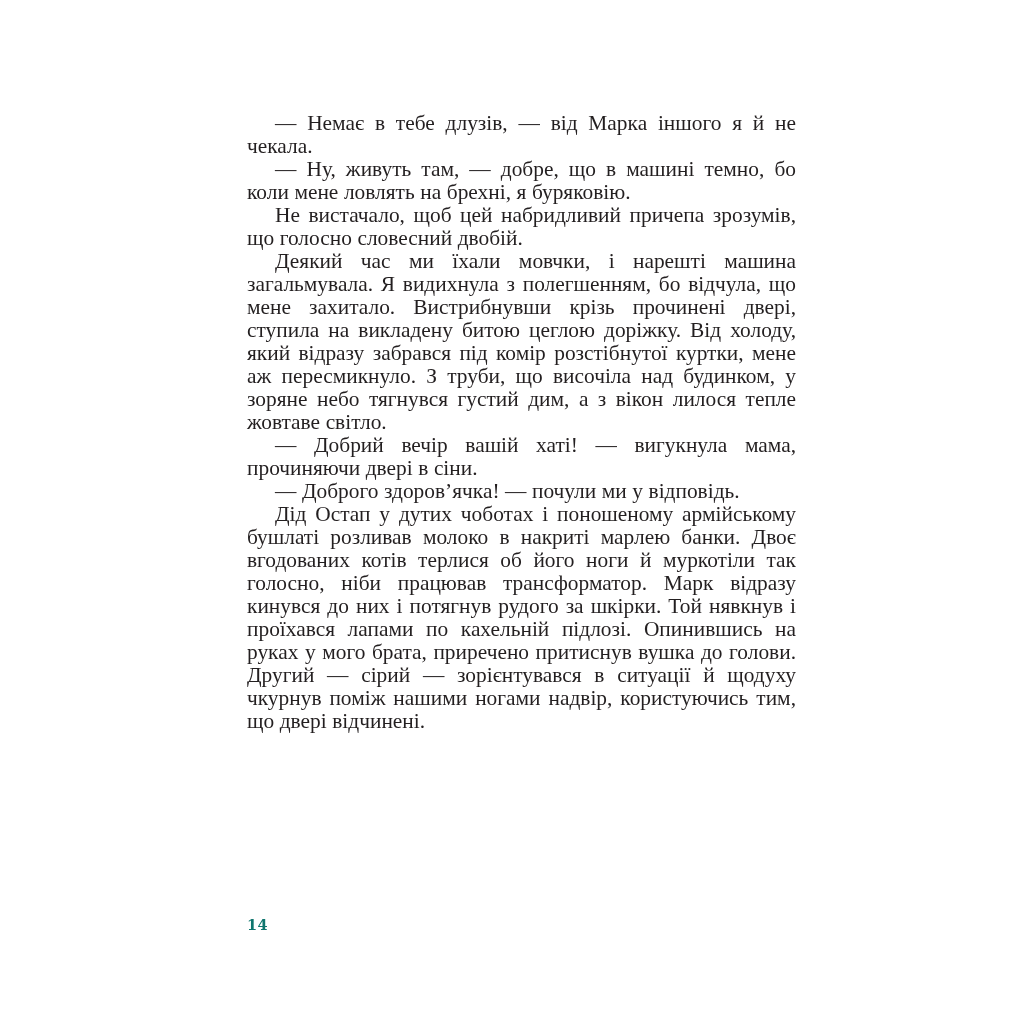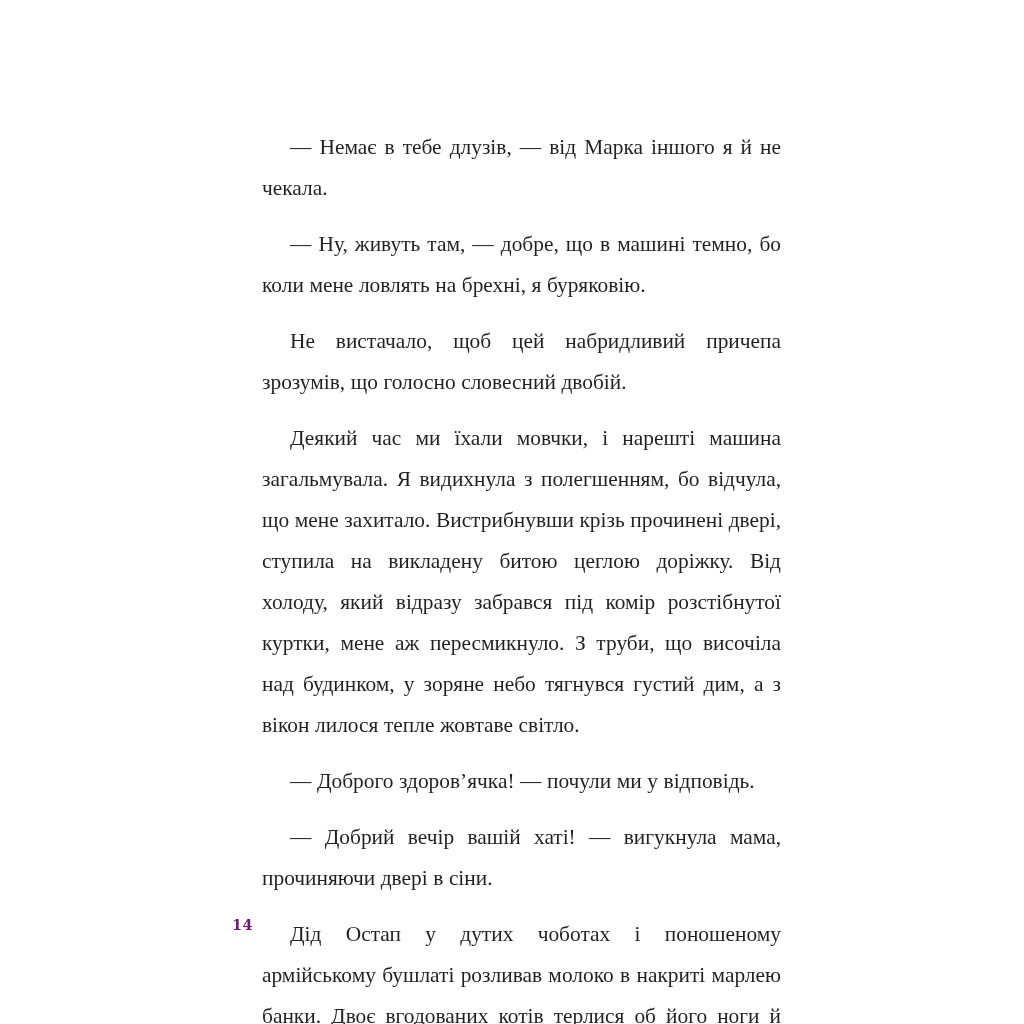--- a/index.html
+++ b/index.html
@@ -26,61 +26,61 @@
 
   
   .text-block {
     position: absolute;
     left: 247px;
     top: 112px;
     width: 549px;
   }
 
   .para {
-    margin: 15px;
+    margin: 0;
     text-indent: 28px;
     text-align: justify;
     text-justify: inter-word;
     font-size: 21.4px;
-    line-height: 41px;
+    line-height: 23px;
     color: #231f20;
     letter-spacing: 0.0px;
     word-spacing: 0.2px;
     hyphens: manual;
     -webkit-hyphens: manual;
   }
 
   
   .para:last-child {
     margin-bottom: 0;
   }
 
   
   .folio {
     position: absolute;
-    left: 232px;
+    left: 247px;
     top: 918px;
     font-family: "DejaVu Serif", "Liberation Serif", serif;
     font-size: 14.5px;
     font-weight: 700;
-    color: #701a75;
+    color: #0f766e;
     letter-spacing: 0.3px;
     line-height: 1;
   }
 </style>
 </head>
 <body>
 
 <div class="page">
 
   <div class="text-block">
     <p class="para">— Немає в тебе длузів, — від Марка іншого я й не чекала.</p>
     <p class="para">— Ну, живуть там, — добре, що в машині темно, бо коли мене ловлять на брехні, я буряковію.</p>
     <p class="para">Не вистачало, щоб цей набридливий причепа зрозумів, що голосно словесний двобій.</p>
     <p class="para">Деякий час ми їхали мовчки, і нарешті машина загальмувала. Я видихнула з полегшенням, бо відчула, що мене захитало. Вистрибнувши крізь прочинені двері, ступила на викладену битою цеглою доріжку. Від холоду, який відразу забрався під комір розстібнутої куртки, мене аж пересмикнуло. З труби, що височіла над будинком, у зоряне небо тягнувся густий дим, а з вікон лилося тепле жовтаве світло.</p>
+    <p class="para">— Добрий вечір вашій хаті! — вигукнула мама, прочиняючи двері в сіни.</p>
     <p class="para">— Доброго здоров’ячка! — почули ми у відповідь.</p>
-    <p class="para">— Добрий вечір вашій хаті! — вигукнула мама, прочиняючи двері в сіни.</p>
     <p class="para">Дід Остап у дутих чоботах і поношеному армійському бушлаті розливав молоко в накриті марлею банки. Двоє вгодованих котів терлися об його ноги й муркотіли так голосно, ніби працював трансформатор. Марк відразу кинувся до них і потягнув рудого за шкірки. Той нявкнув і проїхався лапами по кахельній підлозі. Опинившись на руках у мого брата, приречено притиснув вушка до голови. Другий — сірий — зорієнтувався в ситуації й щодуху чкурнув поміж нашими ногами надвір, користуючись тим, що двері відчинені.</p>
   </div>
 
   <div class="folio">14</div>
 
 </div>
 
 </body></html>

